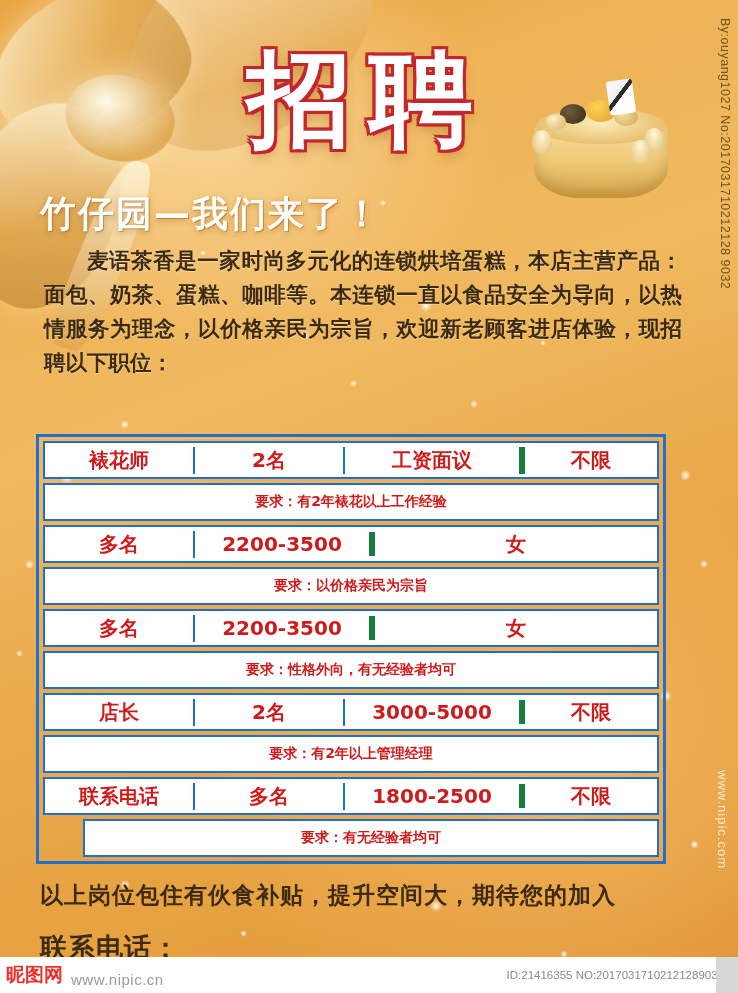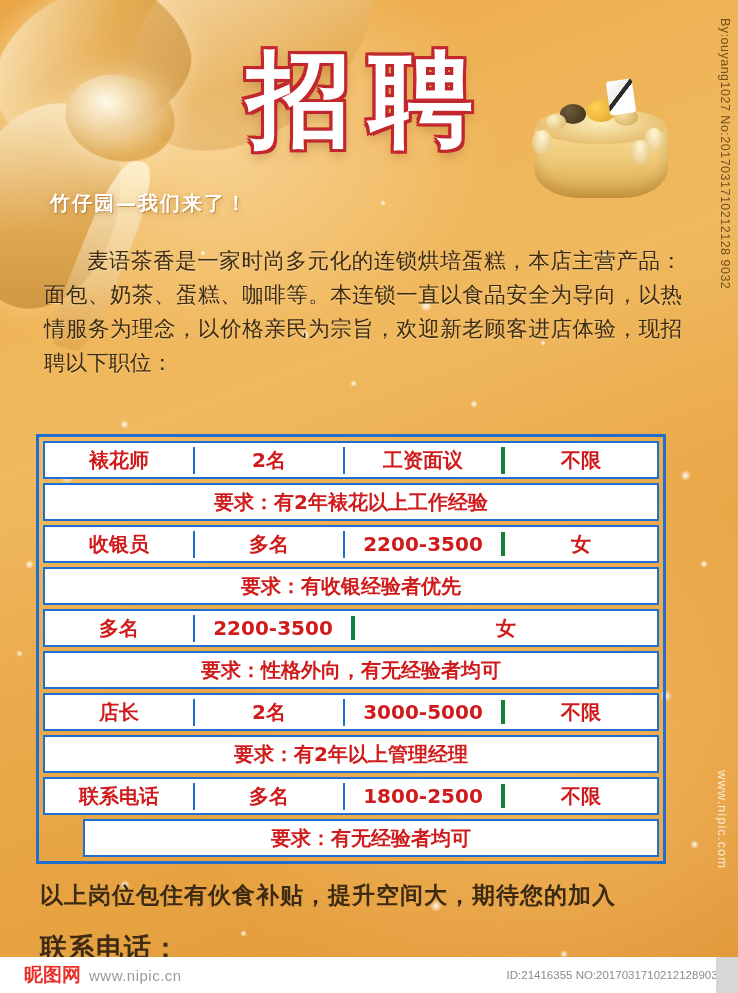--- a/index.html
+++ b/index.html
@@ -145,38 +145,38 @@
     letter-spacing: 18px;
     color: #ffffff;
     text-shadow:
       -3px 0 0 #c2272d, 3px 0 0 #c2272d, 0 -3px 0 #c2272d, 0 3px 0 #c2272d,
       -3px -3px 0 #c2272d, 3px -3px 0 #c2272d, -3px 3px 0 #c2272d, 3px 3px 0 #c2272d,
       0 6px 12px rgba(120,60,10,0.35);
     line-height: 1.1;
   }
   .subhead {
     position: absolute;
-    left: 50px;
+    left: 40px;
     top: 190px;
     font-family: "DejaVu Sans", sans-serif;
     font-weight: bold;
-    font-size: 20px;
+    font-size: 36px;
     color: #ffffff;
     letter-spacing: 2px;
     text-shadow: 1px 1px 0 rgba(170,100,20,0.55), 0 2px 6px rgba(150,80,10,0.4);
   }
 
   
   .intro {
     position: absolute;
     left: 44px;
     right: 56px;
     top: 244px;
     font-family: "DejaVu Sans", sans-serif;
-    font-weight: normal;
+    font-weight: bold;
     font-size: 21.5px;
     line-height: 34px;
     color: #3d2a12;
     text-indent: 2em;
     text-align: justify;
     text-shadow: 0 1px 0 rgba(255,240,200,0.45);
   }
 
   
   .table-wrap {
@@ -203,27 +203,27 @@
     font-weight: bold;
     font-size: 20px;
     color: #cf1b1b;
     text-align: center;
     box-sizing: border-box;
     white-space: nowrap;
     overflow: hidden;
   }
   .c-title { width: 150px; border-right: 2px solid #1f6fd0; }
   .c-count { width: 150px; border-right: 2px solid #1f6fd0; }
-  .c-salary { width: 160px; border-right: 4px solid #15803d; }
+  .c-salary { width: 180px; border-right: 6px solid #15803d; }
   .c-gender { flex: 1; }
   .req-cell {
     width: 100%;
     font-family: "DejaVu Sans", sans-serif;
     font-weight: bold;
-    font-size: 20px;
+    font-size: 14px;
     color: #cf1b1b;
     text-align: center;
   }
 
   
   .note {
     position: absolute;
     left: 40px;
     top: 880px;
     font-family: "DejaVu Sans", sans-serif;
@@ -271,22 +271,22 @@
   .footer {
     position: absolute;
     left: 0; right: 0; bottom: 0;
     height: 36px;
     background: #ffffff;
     display: flex;
     align-items: center;
   }
   .footer-logo {
     display: flex;
-    align-items: center;
-    margin-left: 24px;
+    align-items: flex-end;
+    margin-left: 6px;
   }
   .logo-mark {
     font-family: "DejaVu Sans", sans-serif;
     font-size: 19px;
     font-weight: bold;
     color: #e8312a;
     letter-spacing: 0px;
   }
   .logo-url {
     font-family: "Liberation Sans", sans-serif;
@@ -367,27 +367,26 @@
       <div class="cell c-title">裱花师</div>
       <div class="cell c-count">2名</div>
       <div class="cell c-salary">工资面议</div>
       <div class="cell c-gender">不限</div>
     </div>
     <div class="req-row">
       <div class="req-cell">要求：有2年裱花以上工作经验</div>
     </div>
 
     <div class="job-row">
-      <div class="cell c-title">收银员</div>
       <div class="cell c-count">多名</div>
       <div class="cell c-salary">2200-3500</div>
       <div class="cell c-gender">女</div>
     </div>
     <div class="req-row">
-      <div class="req-cell">要求：有收银经验者优先</div>
+      <div class="req-cell">要求：以价格亲民为宗旨</div>
     </div>
 
     <div class="job-row">
       <div class="cell c-count">多名</div>
       <div class="cell c-salary">2200-3500</div>
       <div class="cell c-gender">女</div>
     </div>
     <div class="req-row">
       <div class="req-cell">要求：性格外向，有无经验者均可</div>
     </div>

